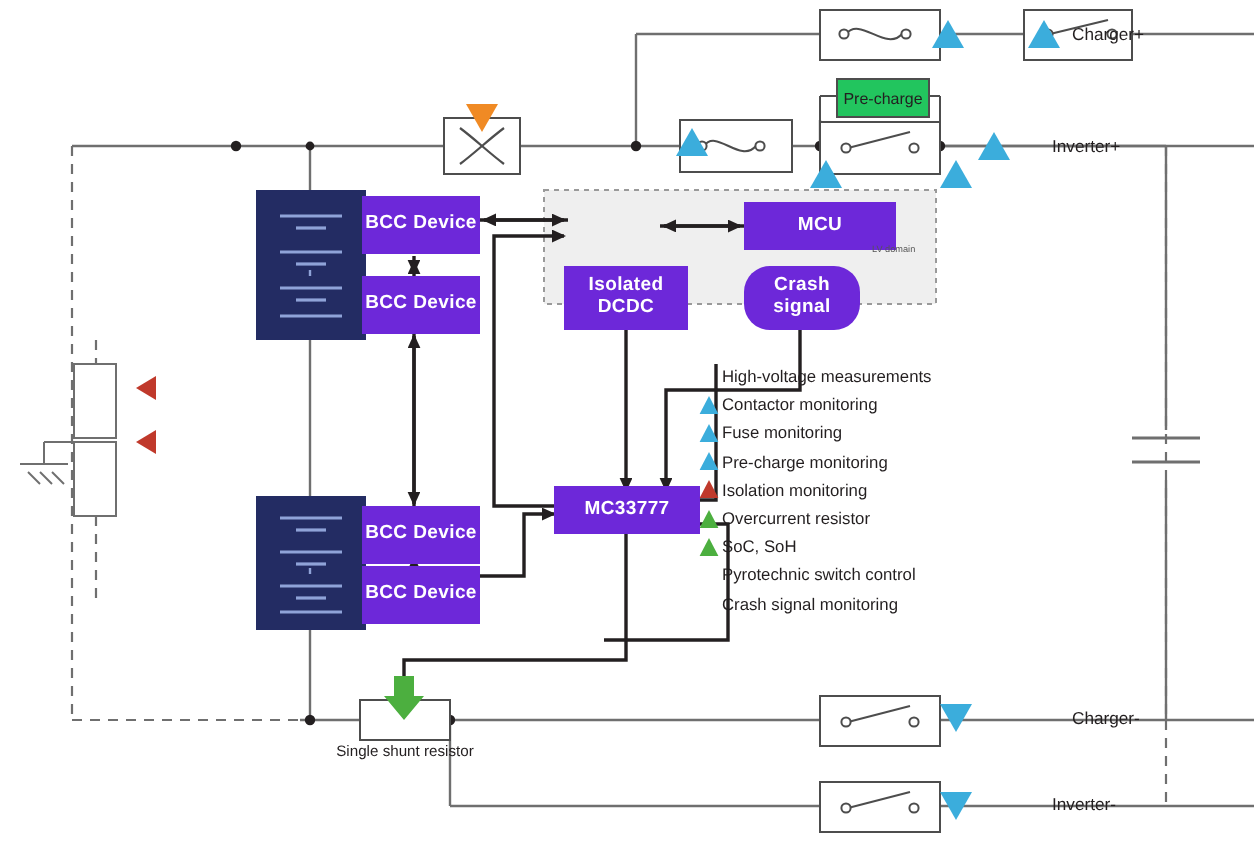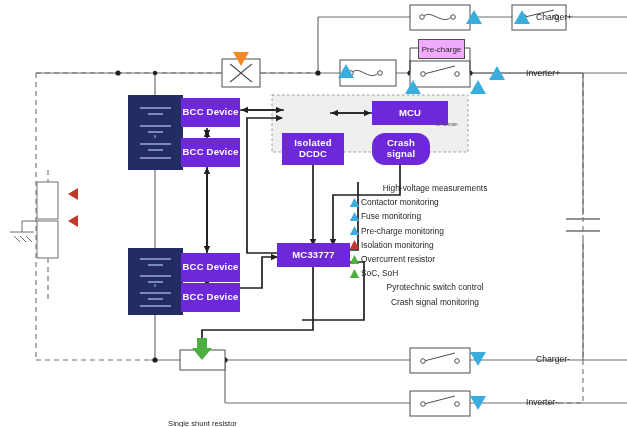--- a/index.html
+++ b/index.html
@@ -5,29 +5,29 @@
   html,body{margin:0;padding:0;background:#ffffff;}
   body{width:627px;height:427px;position:relative;overflow:hidden;
        font-family:"Liberation Sans","DejaVu Sans",sans-serif;color:#231f20;}
   #stage{position:absolute;left:0;top:0;width:627px;height:427px;}
   svg{position:absolute;left:0;top:0;width:627px;height:427px;}
   .blk{position:absolute;background:#6d28d9;color:#ffffff;font-size:9.5px;
        font-weight:bold;display:flex;align-items:center;justify-content:center;
        text-align:center;line-height:1.15;letter-spacing:.2px;}
   .lbl{position:absolute;font-size:8.6px;color:#231f20;white-space:nowrap;}
   .lbl-c{position:absolute;font-size:7.6px;color:#231f20;text-align:center;
-         line-height:1.25;margin-top:48px;}
+         line-height:1.25;}
   .lvdom{position:absolute;font-size:4.6px;color:#555;}
   .legend{position:absolute;left:349px;top:181px;width:160px;}
   .legrow{height:14.2px;display:flex;align-items:center;font-size:8.4px;
           color:#231f20;white-space:nowrap;}
   .legrow .tri{width:11px;height:11px;margin-right:1px;flex:0 0 11px;}
-  .legrow.nohdr{padding-left:12px;justify-content:center;}
+  .legrow.nohdr{padding-left:12px;}
   .tri svg{position:static;width:11px;height:11px;}
-  .pcbox{position:absolute;border:1px solid #4d4d4d;background:#f0abfc;
+  .pcbox{position:absolute;border:1px solid #4d4d4d;background:#22c55e;
          font-size:8px;color:#231f20;display:flex;align-items:center;
          justify-content:center;}
 </style>
 </head>
 <body>
 
 <div id="stage">
 
   <svg viewBox="0 0 627 427">
     <defs>

